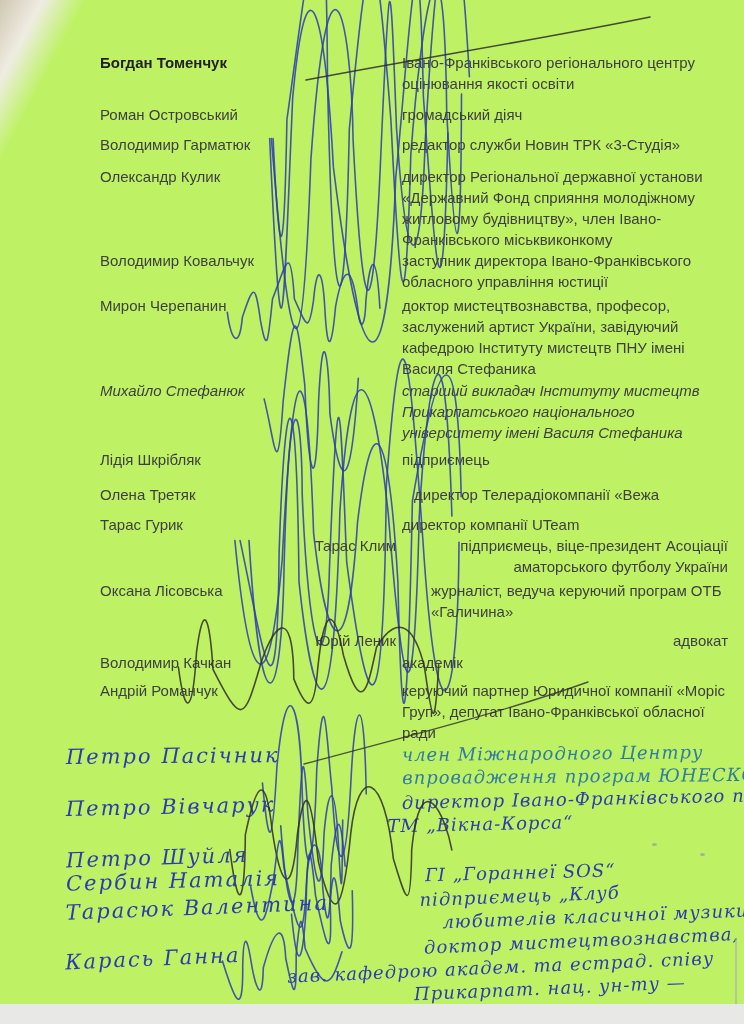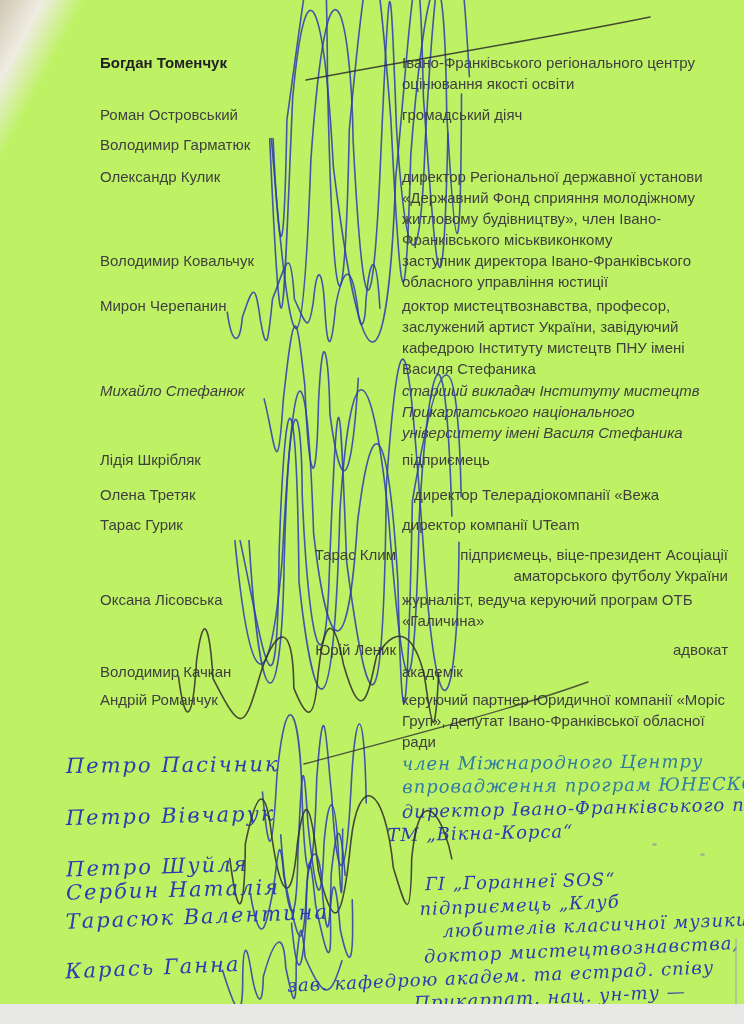--- a/index.html
+++ b/index.html
@@ -64,20 +64,21 @@
           <path d="M23.1 116.6 C29.9 262.2,34.4 236.0,36.9 98.0 C60.4 -71.5,76.2 -218.4,77.5 59.6 C83.3 317.0,94.9 329.4,99.3 107.5 C119.9 -110.7,124.6 -109.0,140.9 97.9 C149.6 272.1,154.9 337.4,160.8 132.9 C172.2 -18.2,194.1 -133.9,196.7 89.9 C205.1 243.1,210.9 266.6,211.5 72.1" fill="none" stroke="#2c3cb0" stroke-width="1.6" stroke-linecap="round" opacity="0.85"></path>
           <path d="M19.7 116.6 C32.6 401.0,33.5 285.8,42.7 75.6 C55.9 -68.1,73.9 -27.1,83.4 145.4 C112.8 382.2,137.7 370.7,145.7 155.9 C159.8 16.1,168.1 -166.0,173.4 74.5 C181.8 189.2,192.1 374.1,197.9 111.0" fill="none" stroke="#2c3cb0" stroke-width="1.6" stroke-linecap="round" opacity="0.85"></path>
         </svg>
       </div>
       <div class="row" style="margin-bottom: 9px;">
     <div class="name">Роман Островський</div>
     <div class="title">громадський діяч</div>
   </div>
       <div class="row" style="margin-bottom: 11px;">
     <div class="name">Володимир Гарматюк</div>
+    <div class="title">редактор служби Новин ТРК «3-Студія»</div>
   </div>
       <div class="row" style="margin-bottom: 0px;">
     <div class="name">Олександр Кулик</div>
     <div class="title">директор Регіональної державної установи «Державний Фонд сприяння молодіжному житловому будівництву», член Івано-Франківського міськвиконкому</div>
   </div>
       <div class="row" style="margin-bottom: 3px;">
     <div class="name">Володимир Ковальчук</div>
     <div class="title">заступник директора Івано-Франківського обласного управління юстиції</div>
   </div>
       <div class="row" style="margin-bottom: 1px;">
@@ -100,29 +101,29 @@
   <svg class="sig" width="230" height="192" viewBox="0 0 230 192" style="left: 130px; top: -14px;">
           <path d="M4.9 105.6 C19.6 256.7,38.8 276.1,52.2 124.7 C65.9 -138.8,78.6 -50.2,83.6 98.1 C98.1 225.1,118.0 235.3,127.5 87.6 C142.8 -39.3,158.7 -8.6,167.9 147.0 C174.1 412.7,180.2 174.6,182.4 66.0 C210.9 -102.1,227.9 -100.6,231.2 61.8" fill="none" stroke="#2c3cb0" stroke-width="1.6" stroke-linecap="round" opacity="0.85"></path>
           <path d="M19.0 105.6 C31.4 306.8,51.5 274.6,54.0 134.5 C59.1 -65.1,71.8 -38.9,72.2 58.7 C78.3 213.4,95.6 267.2,99.4 135.0 C109.1 -118.2,111.0 -9.6,116.7 127.2 C139.0 298.0,153.8 306.0,156.3 51.0 C172.7 -176.5,180.9 -60.1,192.8 103.8 C207.7 333.8,228.2 275.0,229.0 107.3" fill="none" stroke="#2c3cb0" stroke-width="1.6" stroke-linecap="round" opacity="0.85"></path>
           <path d="M10.1 105.6 C31.9 206.0,47.1 321.6,49.1 118.3 C55.5 -75.2,66.8 -56.5,69.0 146.8 C82.2 269.5,102.9 333.7,109.9 76.4 C120.5 -85.4,140.4 -87.4,158.4 80.1 C172.3 258.0,183.4 317.8,189.2 83.1 C196.0 -44.0,214.5 -162.9,221.9 81.1" fill="none" stroke="#2c3cb0" stroke-width="1.6" stroke-linecap="round" opacity="0.85"></path>
         </svg>
       </div>
       <div class="row" style="margin-bottom: 9px; gap: 12px;">
     <div class="name">Олена Третяк</div>
     <div class="title">директор Телерадіокомпанії «Вежа</div>
   </div>
-      <div class="row" style="margin-bottom: 9px;">
+      <div class="row" style="">
     <div class="name">Тарас Гурик</div>
     <div class="title">директор компанії UTeam</div>
   </div>
       <div class="row" style="margin-bottom: 3px; text-align: right;">
     <div class="name">Тарас Клим</div>
     <div class="title">підприємець, віце-президент Асоціації аматорського футболу України</div>
   </div>
-      <div class="row" style="margin-bottom: 8px;">
+      <div class="row" style="margin-bottom: 8px; gap: 29px;">
     <div class="name">Оксана Лісовська</div>
     <div class="title">журналіст, ведуча керуючий програм ОТБ «Галичина»</div>
   </div>
       <div class="row" style="margin-bottom: 1px; text-align: right;">
     <div class="name">Юрій Леник</div>
     <div class="title">адвокат</div>
   </div>
       <div class="row" style="margin-bottom: 7px;">
     <div class="name">Володимир Качкан</div>
     <div class="title">академік</div>

